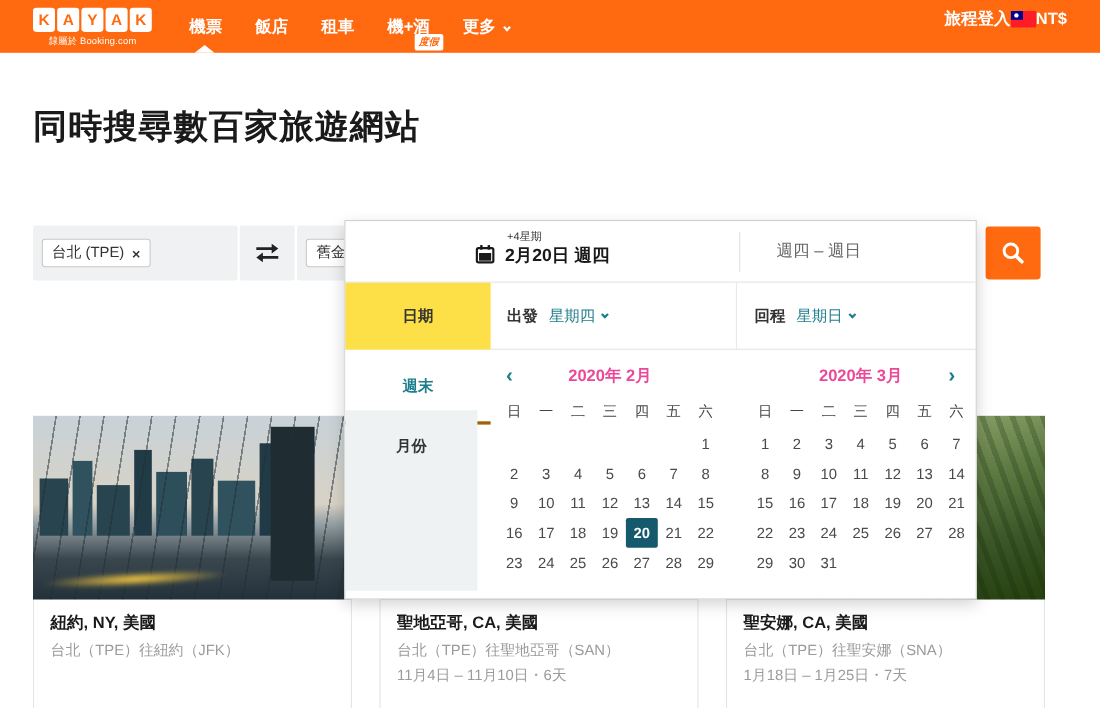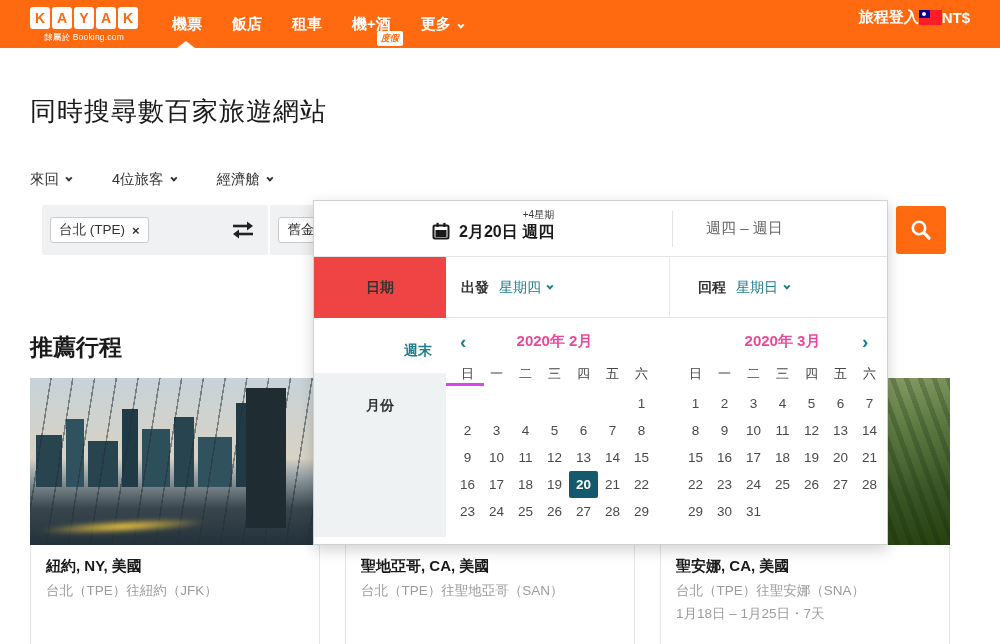--- a/index.html
+++ b/index.html
@@ -26,29 +26,29 @@
     border-left:9px solid transparent; border-right:9px solid transparent; border-bottom:7px solid #fff; }
 
   .topbar-right { position:absolute; right:30px; top:0; height:35px; display:flex; align-items:center; }
   .top-link { color:#fff; font-size:15px; font-weight:bold; cursor:pointer; }
   .flag { width:23px; height:15px; background:#fe1c26; position:relative; border-radius:1px; cursor:pointer; }
   .flag .canton { position:absolute; left:0; top:0; width:11.5px; height:7.5px; background:#000095; }
   .flag .sun { position:absolute; left:3.5px; top:1.8px; width:4px; height:4px; background:#fff; border-radius:50%; }
 
   
   .hero-title { position:absolute; left:30px; top:94px; font-family:"Liberation Serif","DejaVu Serif",serif;
-    font-size:26px; font-weight:normal; color:#1a1a1a; letter-spacing:1px; }
+    font-size:31px; font-weight:bold; color:#1a1a1a; letter-spacing:1px; }
 
   .filters { position:absolute; left:30px; top:170px; display:flex; gap:42px; }
   .filter { font-size:14.5px; color:#333; cursor:pointer; display:flex; align-items:center; }
   .filter .chev { color:#333; }
 
   
   .form-field { position:absolute; top:205px; height:50px; background:#f0f1f2; border-radius:2px; }
-  .field-origin { left:30px; width:186px;margin-left:12px; }
+  .field-origin { left:30px; width:186px; }
   .field-swap { left:218px; width:50px; cursor:pointer; display:flex; align-items:center; justify-content:center; }
   .field-dest { left:270px; width:616px; }
   .chip { position:absolute; left:8px; top:12px; height:26px; background:#fff; border:1px solid #c9c9c9;
     border-radius:3px; display:flex; align-items:center; padding:0 8px; font-size:13.5px; color:#333;
     white-space:nowrap; cursor:pointer; }
   .chip .chip-x { margin-left:7px; font-weight:bold; font-size:13px; color:#333; cursor:pointer; }
   .chip-cut { overflow:hidden; width:46px;justify-content:center; }
   .search-btn { position:absolute; left:896px; top:206px; width:50px; height:48px; background:#ff690f;
     border:none; border-radius:3px; cursor:pointer; display:flex; align-items:center; justify-content:center; }
 
@@ -76,40 +76,40 @@
   .img-sa { background:linear-gradient(165deg,#c6cdb0 0%,#8aa069 22%,#5d7a42 48%,#3a5526 75%,#26400f 100%); }
   .img-sa .texture { position:absolute; inset:0;
     background:repeating-linear-gradient(70deg, rgba(15,35,5,.22) 0 5px, transparent 5px 13px); }
 
   
   .dp { position:absolute; left:313px; top:200px; width:575px; height:345px; background:#fff;
     border:1px solid #d0d0d0; box-shadow:0 5px 14px rgba(0,0,0,.18); z-index:10; }
   .dp-header { position:relative; height:56px; border-bottom:1px solid #e4e4e4; }
   .dp-head-main { position:absolute; left:118px; top:7px; display:flex; align-items:flex-end; gap:9px; cursor:pointer; }
   .cal-icon { margin-bottom:3px; }
-  .dp-plus { font-size:10px; color:#333; margin-left:18px;text-align:right; }
+  .dp-plus { font-size:10px; color:#333; margin-left:2px; }
   .dp-date { font-size:16px; font-weight:bold; color:#1a1a1a; }
   .dp-head-divider { position:absolute; left:358px; top:10px; width:1px; height:36px; background:#e2e2e2; }
   .dp-range { position:absolute; left:392px; top:18px; font-size:15px; color:#666; }
 
   .dp-controls { position:relative; height:61px; border-bottom:1px solid #e4e4e4; }
   .dp-tab { position:absolute; left:0; width:132px; display:flex; align-items:center; justify-content:center;
     font-size:14px; font-weight:bold; color:#333; cursor:pointer; }
-  .tab-dates { top:0; height:61px; background:#ef4444; }
+  .tab-dates { top:0; height:61px; background:#fde047; }
   .dp-select { position:absolute; top:0; height:61px; display:flex; align-items:center; gap:10px; cursor:pointer; }
   .sel-depart { left:147px; }
-  .sel-return { left:372px;margin-left:12px; }
+  .sel-return { left:372px; }
   .dp-sel-label { font-size:14px; font-weight:bold; color:#333; }
   .dp-sel-value { font-size:14px; font-weight:normal; color:#1c7d8c; display:flex; align-items:center; }
   .dp-sel-value .chev { color:#1c7d8c; margin-left:5px; }
   .dp-ctl-divider { position:absolute; left:355px; top:0; width:1px; height:61px; background:#e8e8e8; }
 
   .dp-body { position:relative; height:226px; }
-  .tab-weekend { top:0; height:68px; background:#fff; color:#1c7d8c; border-bottom:3px solid #d946ef;margin-left:38px; }
-  .tab-months { position:absolute; left:0; top:55px; width:132px; height:164px; background:#eef2f3;
+  .tab-weekend { top:0; height:68px; background:#fff; color:#1c7d8c; border-bottom:3px solid #a16207; }
+  .tab-months { position:absolute; left:0; top:55px; width:120px; height:164px; background:#eef2f3;
     font-size:14px; font-weight:bold; color:#333; text-align:center; padding-top:24px; cursor:pointer; }
 
   .dp-arrow { position:absolute; top:14px; font-size:19px; font-weight:bold; color:#1c7d8c;
     cursor:pointer; line-height:20px; }
   .arrow-prev { left:146px; }
   .arrow-next { left:548px; }
 
   .month { position:absolute; width:203px; top:14px; }
   .month-feb { left:139px; }
   .month-mar { left:367px; }
@@ -159,34 +159,20 @@
       <span class="flag">
           <span class="canton"></span>
           <span class="sun"></span>
         </span>
       <span class="top-link">NT$</span>
     </div>
   </div>
 
   <h1 class="hero-title">同時搜尋數百家旅遊網站</h1>
 
-  <div class="filters">
-    <div class="filter">
-      <span>來回</span>
-        <span class="chev small"></span>
-    </div>
-    <div class="filter">
-      <span>4位旅客</span>
-        <span class="chev small"></span>
-    </div>
-    <div class="filter">
-      <span>經濟艙</span>
-        <span class="chev small"></span>
-    </div>
-  </div>
 
   <div class="form-field field-origin">
     <div class="chip">
       <span>台北 (TPE)</span>
       <span class="chip-x">×</span>
     </div>
   </div>
   <div class="form-field field-swap">
     <svg width="26" height="20" viewBox="0 0 26 20">
       <path d="M3 6 H19" stroke="#222" stroke-width="2.6" fill="none"></path>
@@ -200,21 +186,20 @@
       <span>舊金</span>
     </div>
   </div>
   <button class="search-btn">
     <svg width="24" height="24" viewBox="0 0 24 24">
       <circle cx="10" cy="10" r="6.2" stroke="#fff" stroke-width="2.6" fill="none"></circle>
       <path d="M14.7 14.7 L20 20" stroke="#fff" stroke-width="3.2" stroke-linecap="round"></path>
     </svg>
   </button>
 
-  <h2 class="rec-title">推薦行程</h2>
 
   <div class="card" style="left:30px">
     <div class="card-img img-ny">
       <div class="bldg" style="left:6px;bottom:58px;width:26px;height:52px;"></div>
       <div class="bldg" style="left:36px;bottom:58px;width:18px;height:68px;background:#30525f;"></div>
       <div class="bldg" style="left:58px;bottom:58px;width:30px;height:46px;"></div>
       <div class="bldg" style="left:92px;bottom:58px;width:16px;height:78px;background:#203b46;"></div>
       <div class="bldg" style="left:112px;bottom:58px;width:28px;height:58px;background:#2d4e5b;"></div>
       <div class="bldg" style="left:144px;bottom:58px;width:20px;height:70px;"></div>
       <div class="bldg" style="left:168px;bottom:58px;width:34px;height:50px;background:#30525f;"></div>
@@ -227,20 +212,21 @@
       <div class="card-title">紐約, NY, 美國</div>
       <div class="card-route">台北（TPE）往紐約（JFK）</div>
     </div>
   </div>
 
   <div class="card" style="left:345px">
     <div class="card-img img-sd"></div>
     <div class="card-body">
       <div class="card-title">聖地亞哥, CA, 美國</div>
       <div class="card-route">台北（TPE）往聖地亞哥（SAN）</div>
+      <div class="card-dates">11月4日 – 11月10日・6天</div>
     </div>
   </div>
 
   <div class="card" style="left:660px">
     <div class="card-img img-sa">
       <div class="texture"></div>
     </div>
     <div class="card-body">
       <div class="card-title">聖安娜, CA, 美國</div>
       <div class="card-route">台北（TPE）往聖安娜（SNA）</div>

